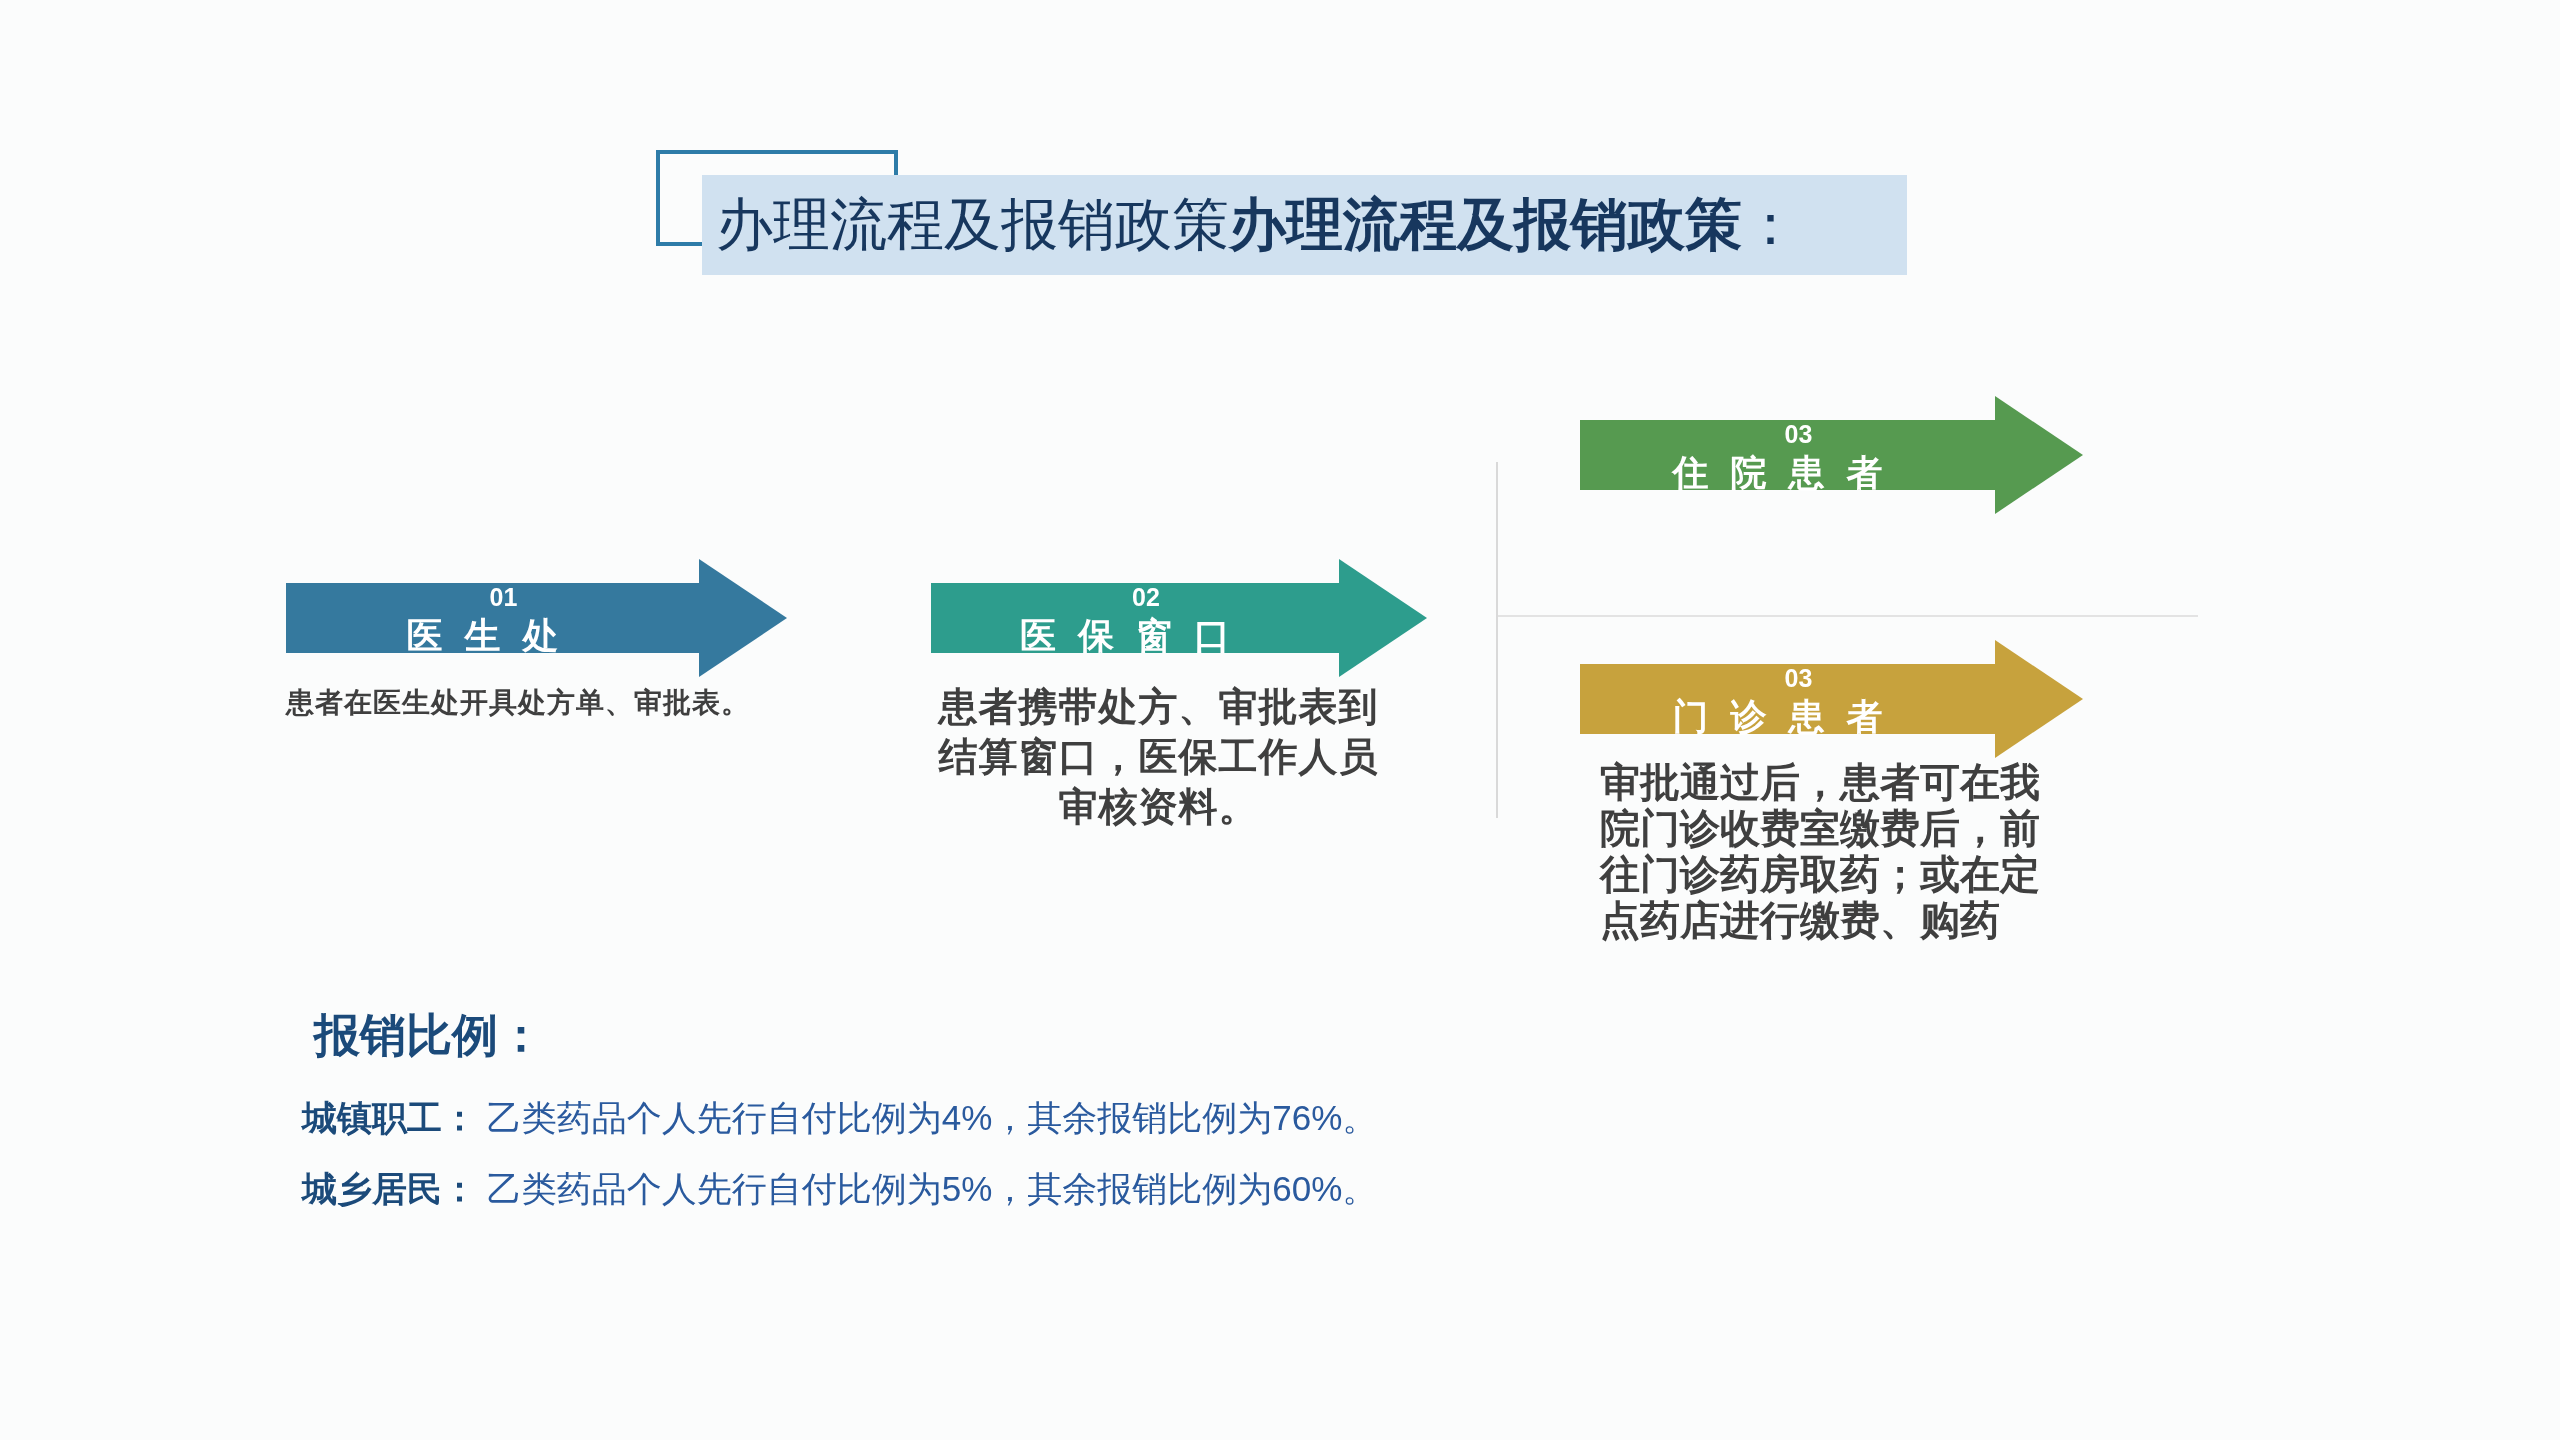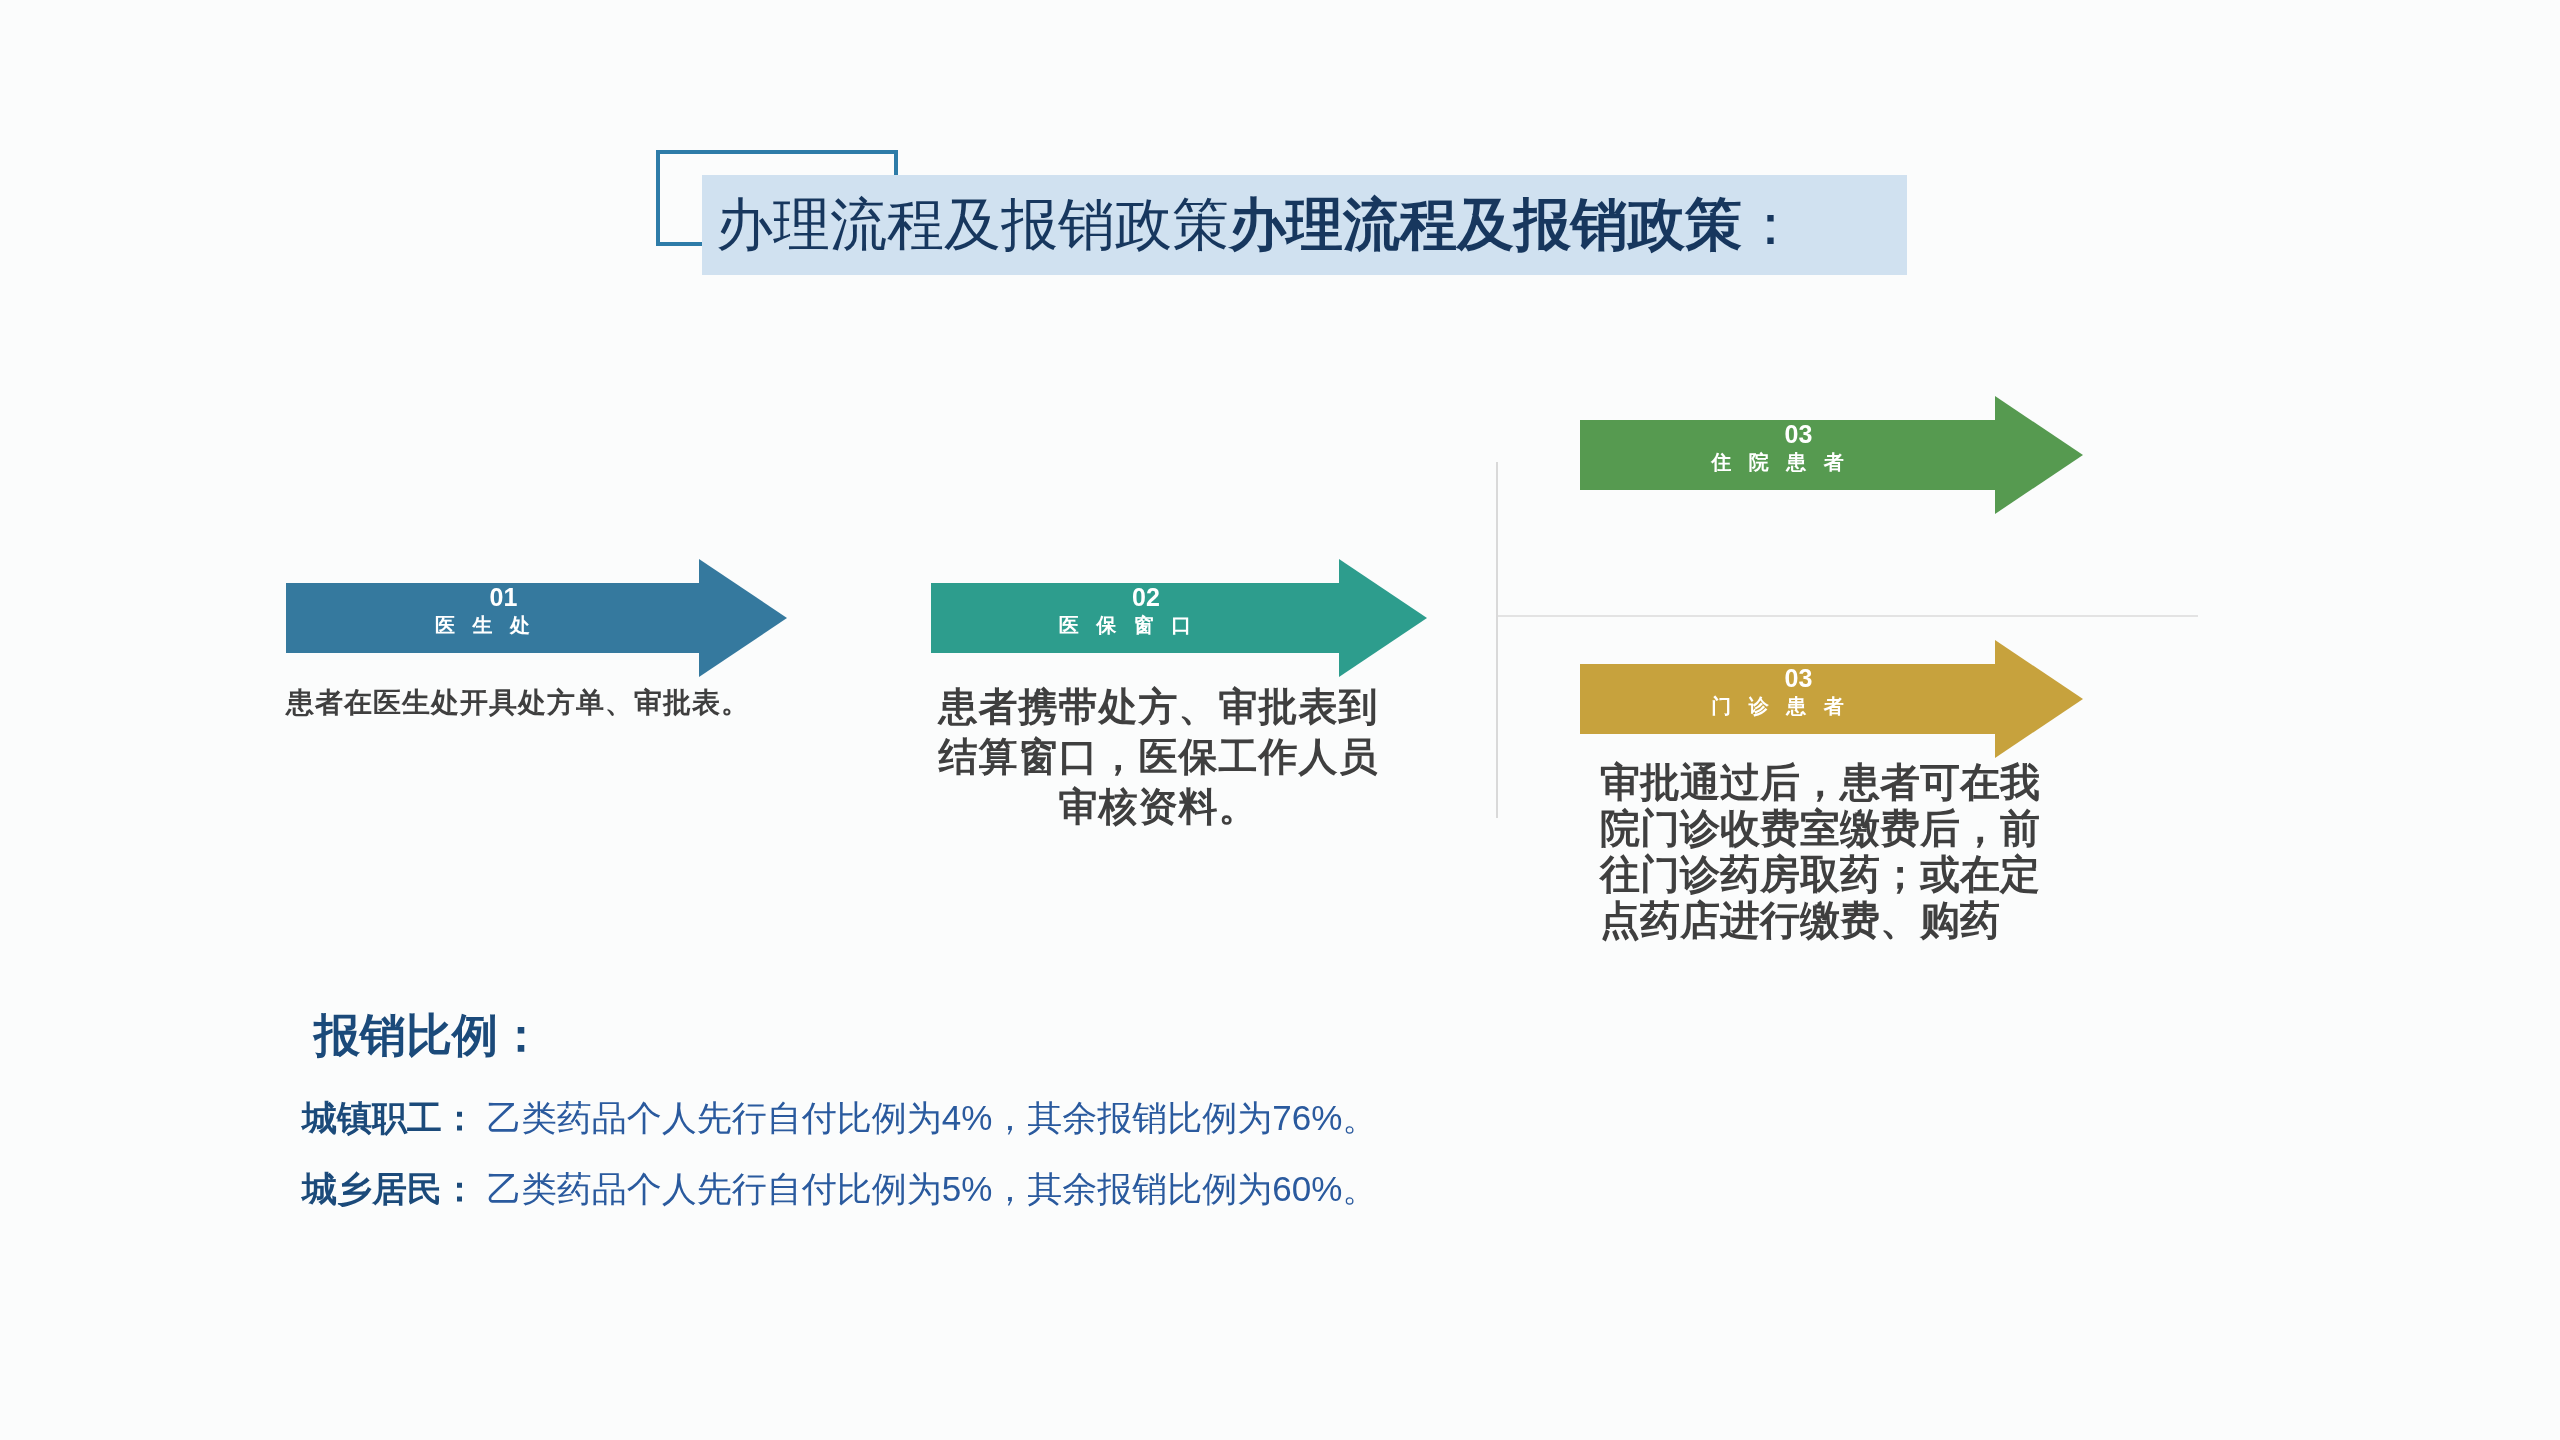--- a/index.html
+++ b/index.html
@@ -54,21 +54,21 @@
     flex-direction: column;
   }
   .arrow .num {
     margin-left: 22px;
     font-size: 25px;
     font-weight: 700;
   }
   .arrow .lbl {
     flex: 1;
     text-align: center;
-    font-size: 20px;
+    font-size: 36px;
     font-weight: 700;
     letter-spacing: 6px;
     margin-right: 14px;
     white-space: nowrap;
   }
   .arrow .head {
     width: 0; height: 0;
     border-top: 59px solid transparent;
     border-bottom: 59px solid transparent;
     border-left: 88px solid var(--arrow-color, #888);

